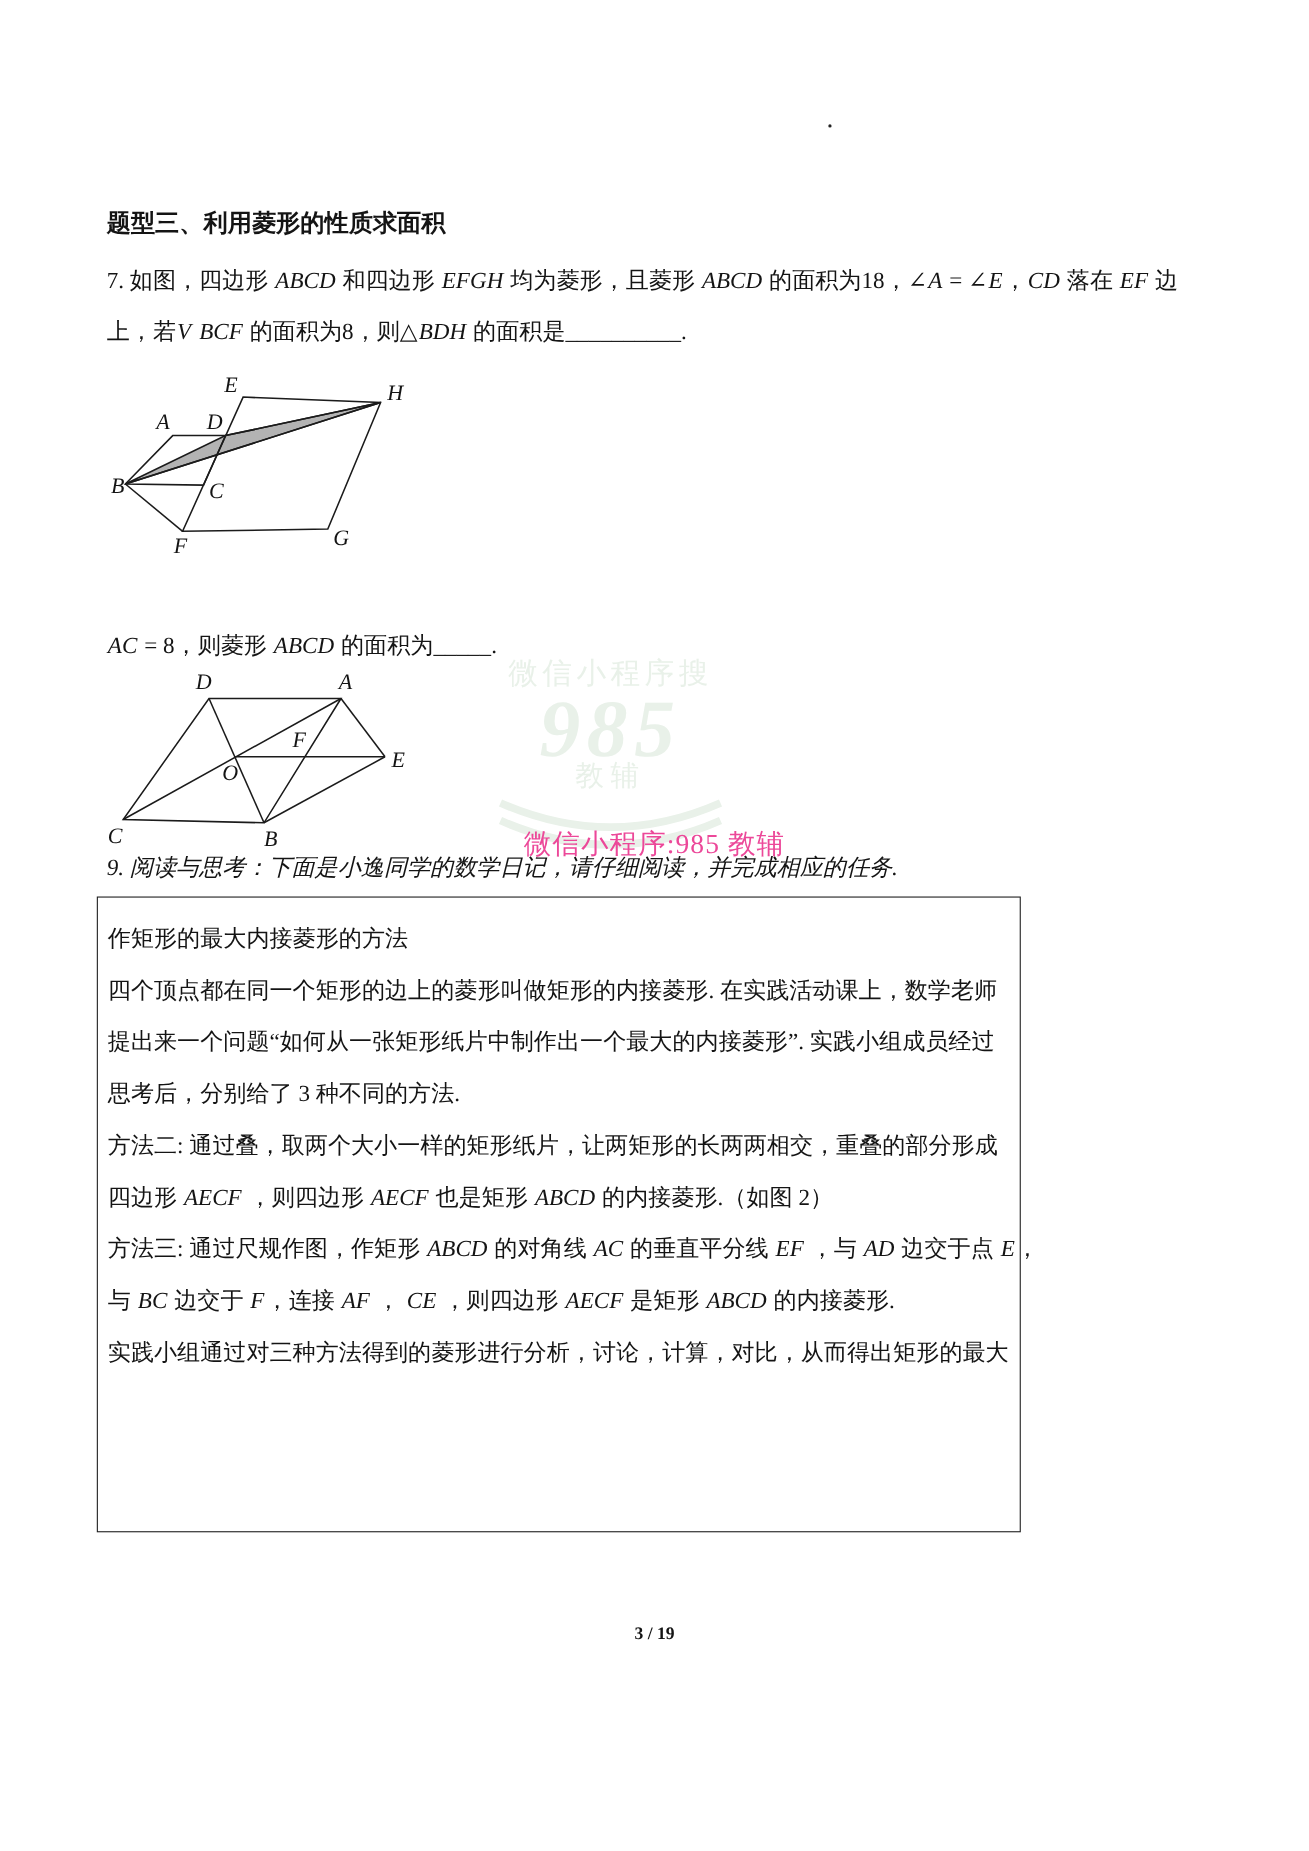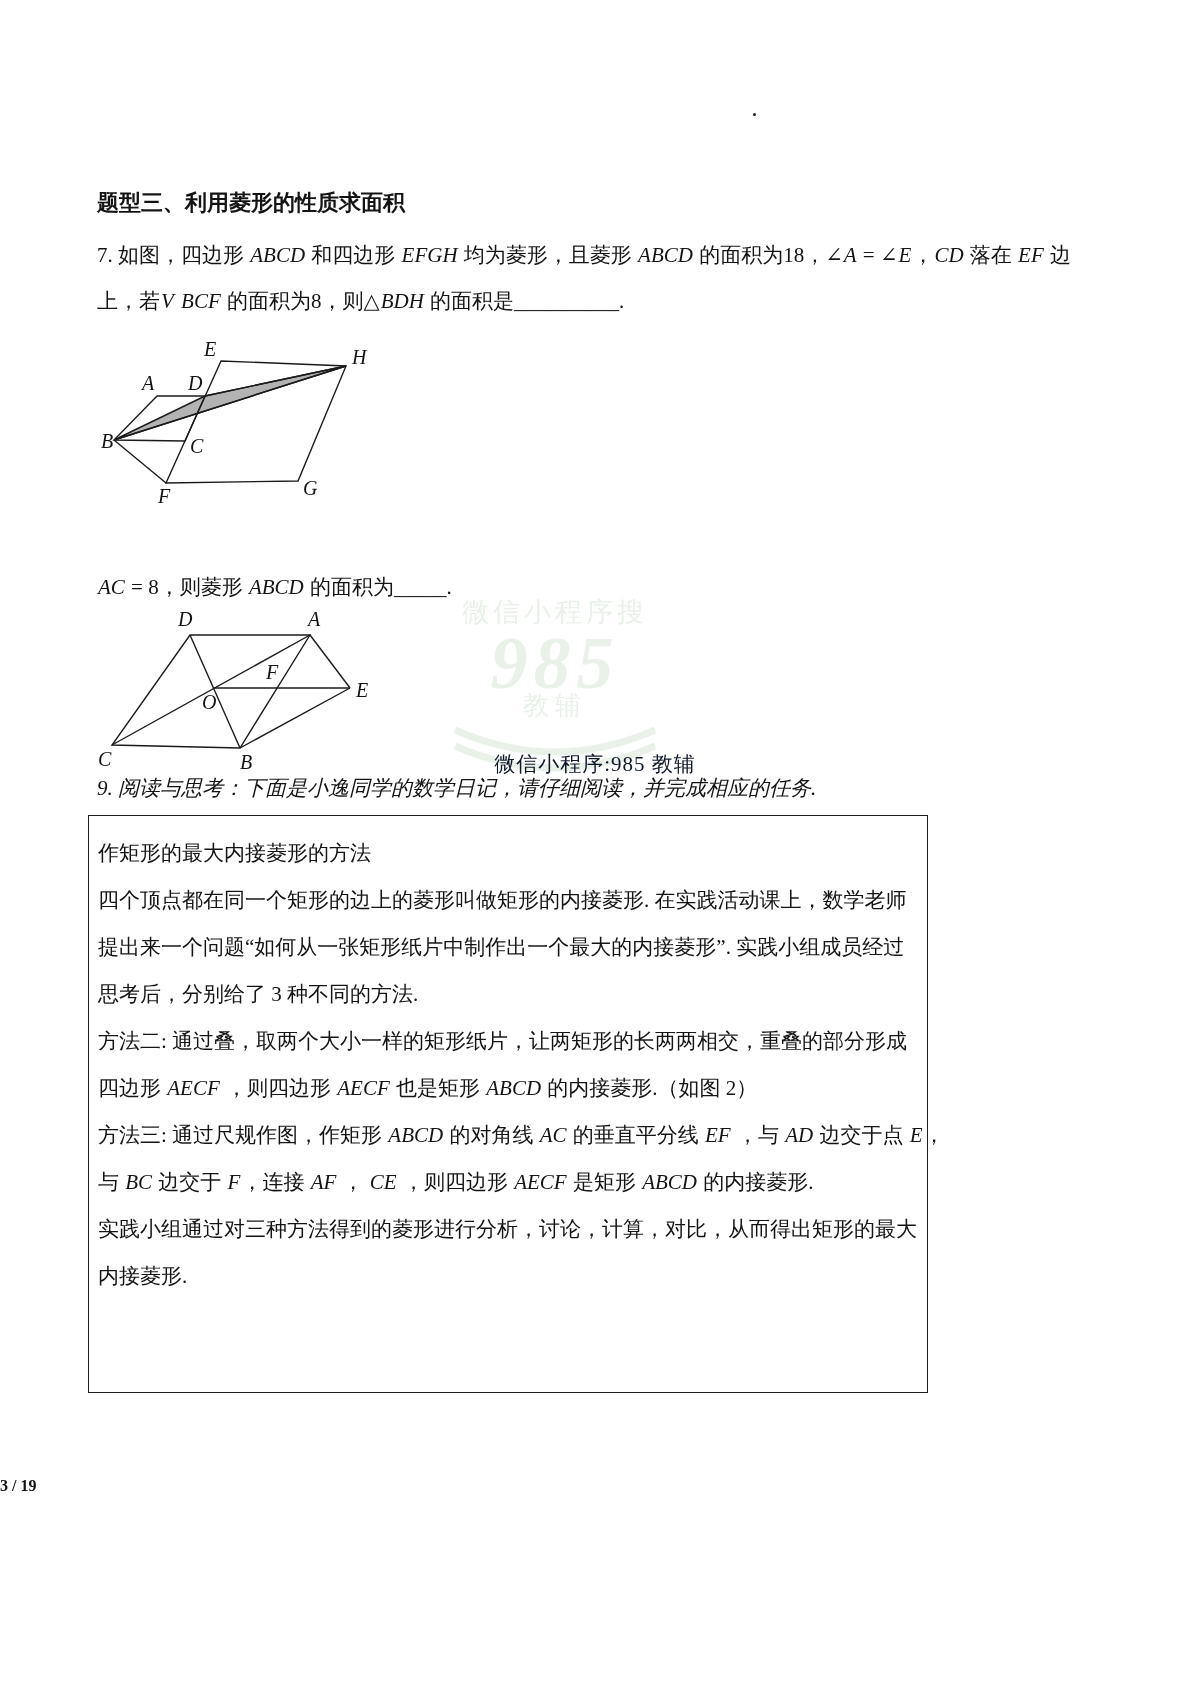--- a/index.html
+++ b/index.html
@@ -25,22 +25,22 @@
   }
   .box-line{height:47px;line-height:47px;font-size:21px;white-space:nowrap;}
   .fig-label{
     font-family:"Liberation Serif","DejaVu Serif",serif;
     font-style:italic;font-size:20px;fill:#141414;
   }
   .wm{color:#e9f1e9;text-align:center;}
   .wm-line1{font-size:27px;letter-spacing:4px;}
   .wm-num{font-size:74px;font-weight:bold;font-style:italic;letter-spacing:6px;line-height:66px;}
   .wm-suffix{font-size:26px;letter-spacing:6px;line-height:20px;}
-  .wm-caption{font-size:21px;color:#0f172a;letter-spacing:1px;}
-  .footer{font-size:16px;font-weight:bold;text-align:left;width:100%;}
+  .wm-caption{font-size:25px;color:#ec4899;letter-spacing:1px;}
+  .footer{font-size:16px;font-weight:bold;text-align:center;width:100%;}
   .dot{width:3px;height:3px;background:#222;border-radius:50%;}
   svg line, svg polygon, svg polyline{stroke:#1b1b1b;stroke-width:1.4;}
 </style>
 </head>
 <body>
 
 <div class="page">
 
   <div class="abs dot" style="left:753px;top:113px;"></div>
 
@@ -107,18 +107,17 @@
   <div class="abs diary-box" style="left:88px;top:815px;width:840px;height:578px;">
     <div class="box-line mtext">作矩形的最大内接菱形的方法</div>
     <div class="box-line mtext">四个顶点都在同一个矩形的边上的菱形叫做矩形的内接菱形. 在实践活动课上，数学老师</div>
     <div class="box-line mtext">提出来一个问题“如何从一张矩形纸片中制作出一个最大的内接菱形”. 实践小组成员经过</div>
     <div class="box-line mtext">思考后，分别给了 3 种不同的方法.</div>
     <div class="box-line mtext">方法二: 通过叠，取两个大小一样的矩形纸片，让两矩形的长两两相交，重叠的部分形成</div>
     <div class="box-line mtext">四边形 <i>AECF</i> ，则四边形 <i>AECF</i> 也是矩形 <i>ABCD</i> 的内接菱形.（如图 2）</div>
     <div class="box-line mtext">方法三: 通过尺规作图，作矩形 <i>ABCD</i> 的对角线 <i>AC</i> 的垂直平分线 <i>EF</i> ，与 <i>AD</i> 边交于点 <i>E</i>，</div>
     <div class="box-line mtext">与 <i>BC</i> 边交于 <i>F</i>，连接 <i>AF</i> ， <i>CE</i> ，则四边形 <i>AECF</i> 是矩形 <i>ABCD</i> 的内接菱形.</div>
     <div class="box-line mtext">实践小组通过对三种方法得到的菱形进行分析，讨论，计算，对比，从而得出矩形的最大</div>
-    <div class="box-line mtext">内接菱形.</div>
   </div>
 
   <div class="abs footer" style="left:0px;top:1477px;">3 / 19</div>
 
 </div>
 
 </body></html>

